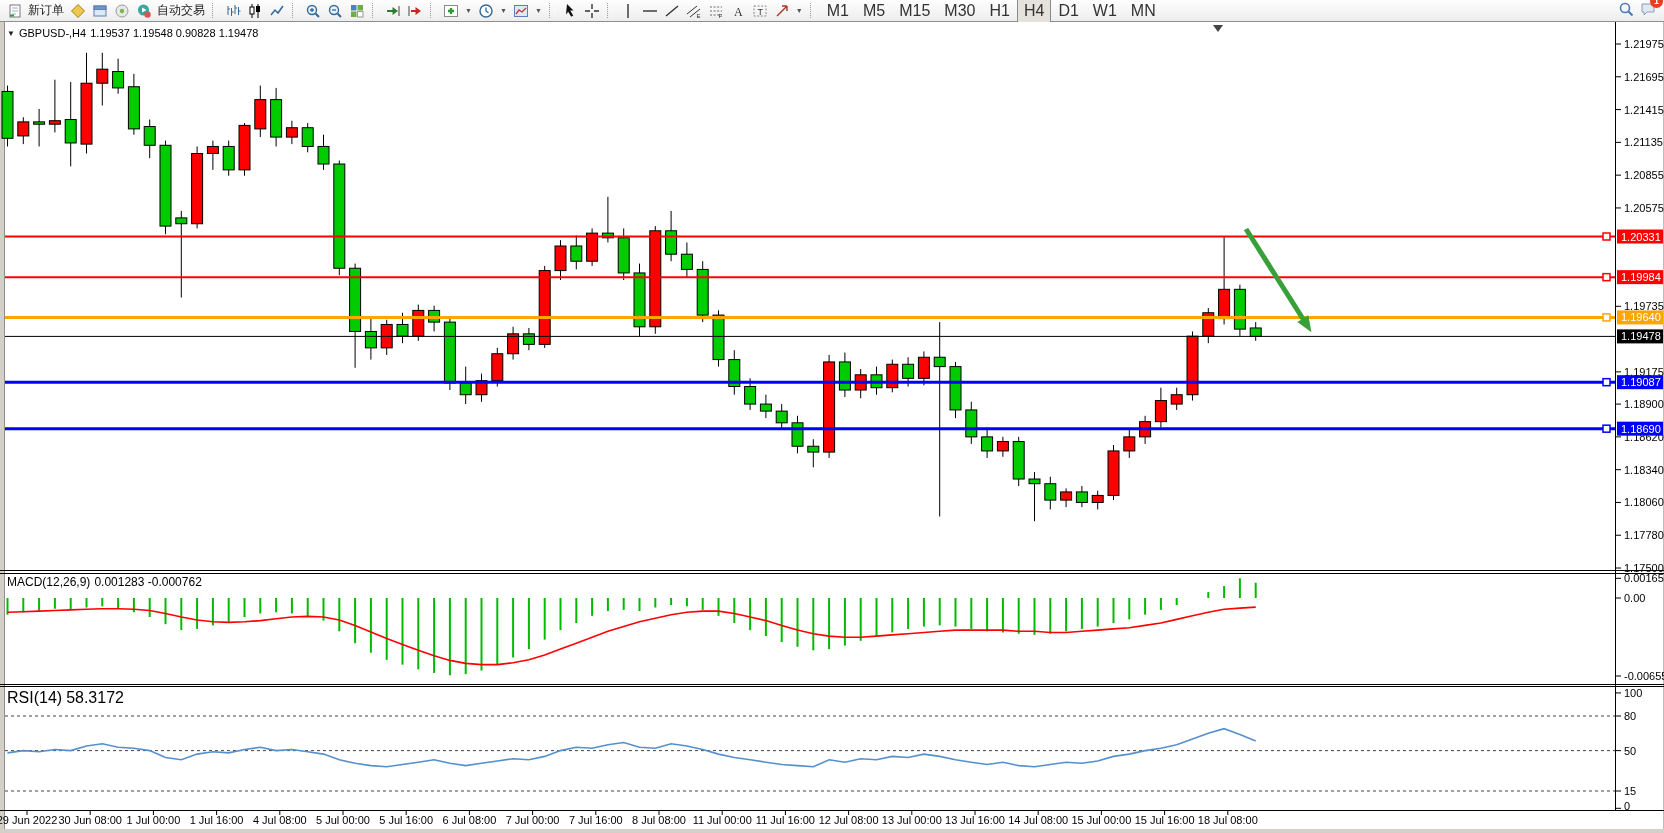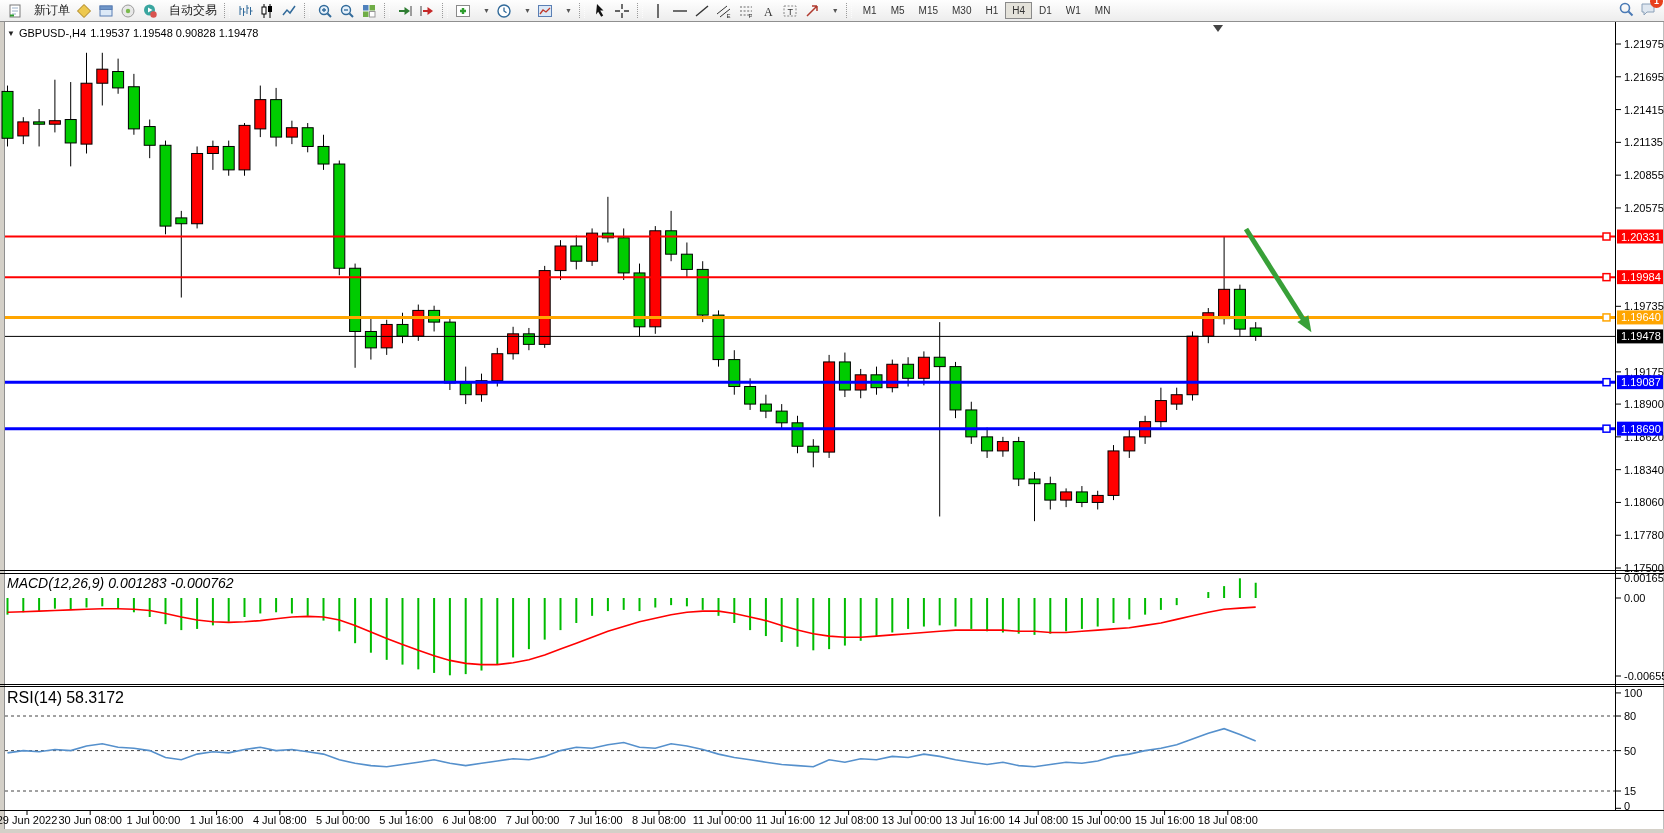--- a/index.html
+++ b/index.html
@@ -1,36 +1,36 @@
 <!DOCTYPE html>
 <html><head>
 <meta charset="utf-8">
 <style>
   html,body{margin:0;padding:0;background:#d4d0c8;font-family:"Liberation Sans",sans-serif;}
   #root{position:relative;width:1664px;height:833px;background:#ffffff;overflow:hidden;}
   
   #toolbar{position:absolute;top:0;left:0;width:1664px;height:22px;
     background:linear-gradient(#fefefe,#ededed);border-bottom:1px solid #8f8f8f;
     display:flex;align-items:center;font-size:12px;color:#222;box-sizing:border-box;padding-left:4px;}
-  .tb-btn{display:flex;align-items:center;gap:11px;padding:1px 3px;height:20px;flex:0 0 auto;}
+  .tb-btn{display:flex;align-items:center;gap:5px;padding:1px 3px;height:20px;flex:0 0 auto;}
   .tb-btn svg{display:block;}
   .tb-grip{flex:0 0 auto;width:4px;height:15px;margin:0 4px;
     border-left:1px dotted #9a9a9a;border-right:1px dotted #fcfcfc;}
   .caret{font-size:7px;color:#555;margin-left:1px;}
-  .tf{flex:0 0 auto;padding:2px 6px;font-size:10px;color:#333;border:1px solid transparent;}
+  .tf{flex:0 0 auto;padding:2px 6px;font-size:16px;color:#333;border:1px solid transparent;}
   .tf.active{border:1px solid #8a8a8a;background:#e4e2da;text-align:right;}
   .tb-right{margin-left:auto;display:flex;align-items:center;gap:6px;padding-right:8px;}
   .chat-wrap{position:relative;}
   .badge{position:absolute;top:-6px;right:-7px;width:13px;height:13px;border-radius:50%;
     background:#e8401c;color:#fff;font-size:9px;font-weight:bold;line-height:13px;text-align:center;}
   
   #plot{position:absolute;top:0;left:0;}
   #symbol-title{position:absolute;left:7px;top:27px;font-size:11px;color:#000;display:flex;align-items:center;gap:4px;}
   #symbol-title .dd{font-size:8px;color:#222;}
-  #macd-label{position:absolute;left:7px;top:575px;font-size:14px;color:#000;font-style:italic;}
+  #macd-label{position:absolute;left:7px;top:575px;font-size:12px;color:#000;}
   #rsi-label{position:absolute;left:7px;top:689px;font-size:16px;color:#000;}
   .ind-val{margin-left:4px;}
 </style>
 </head>
 <body>
 
 <div id="root">
 
   <div id="toolbar">
       <span class="tb-btn">

